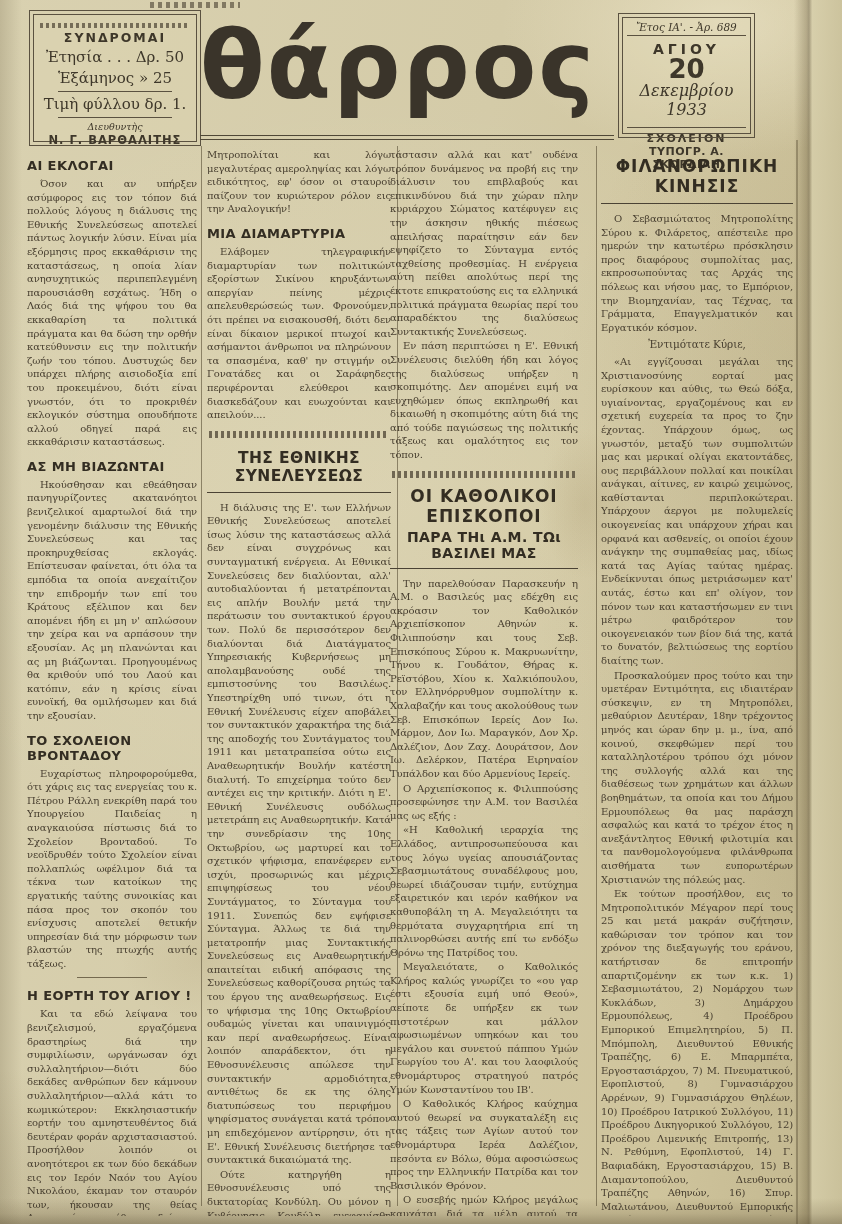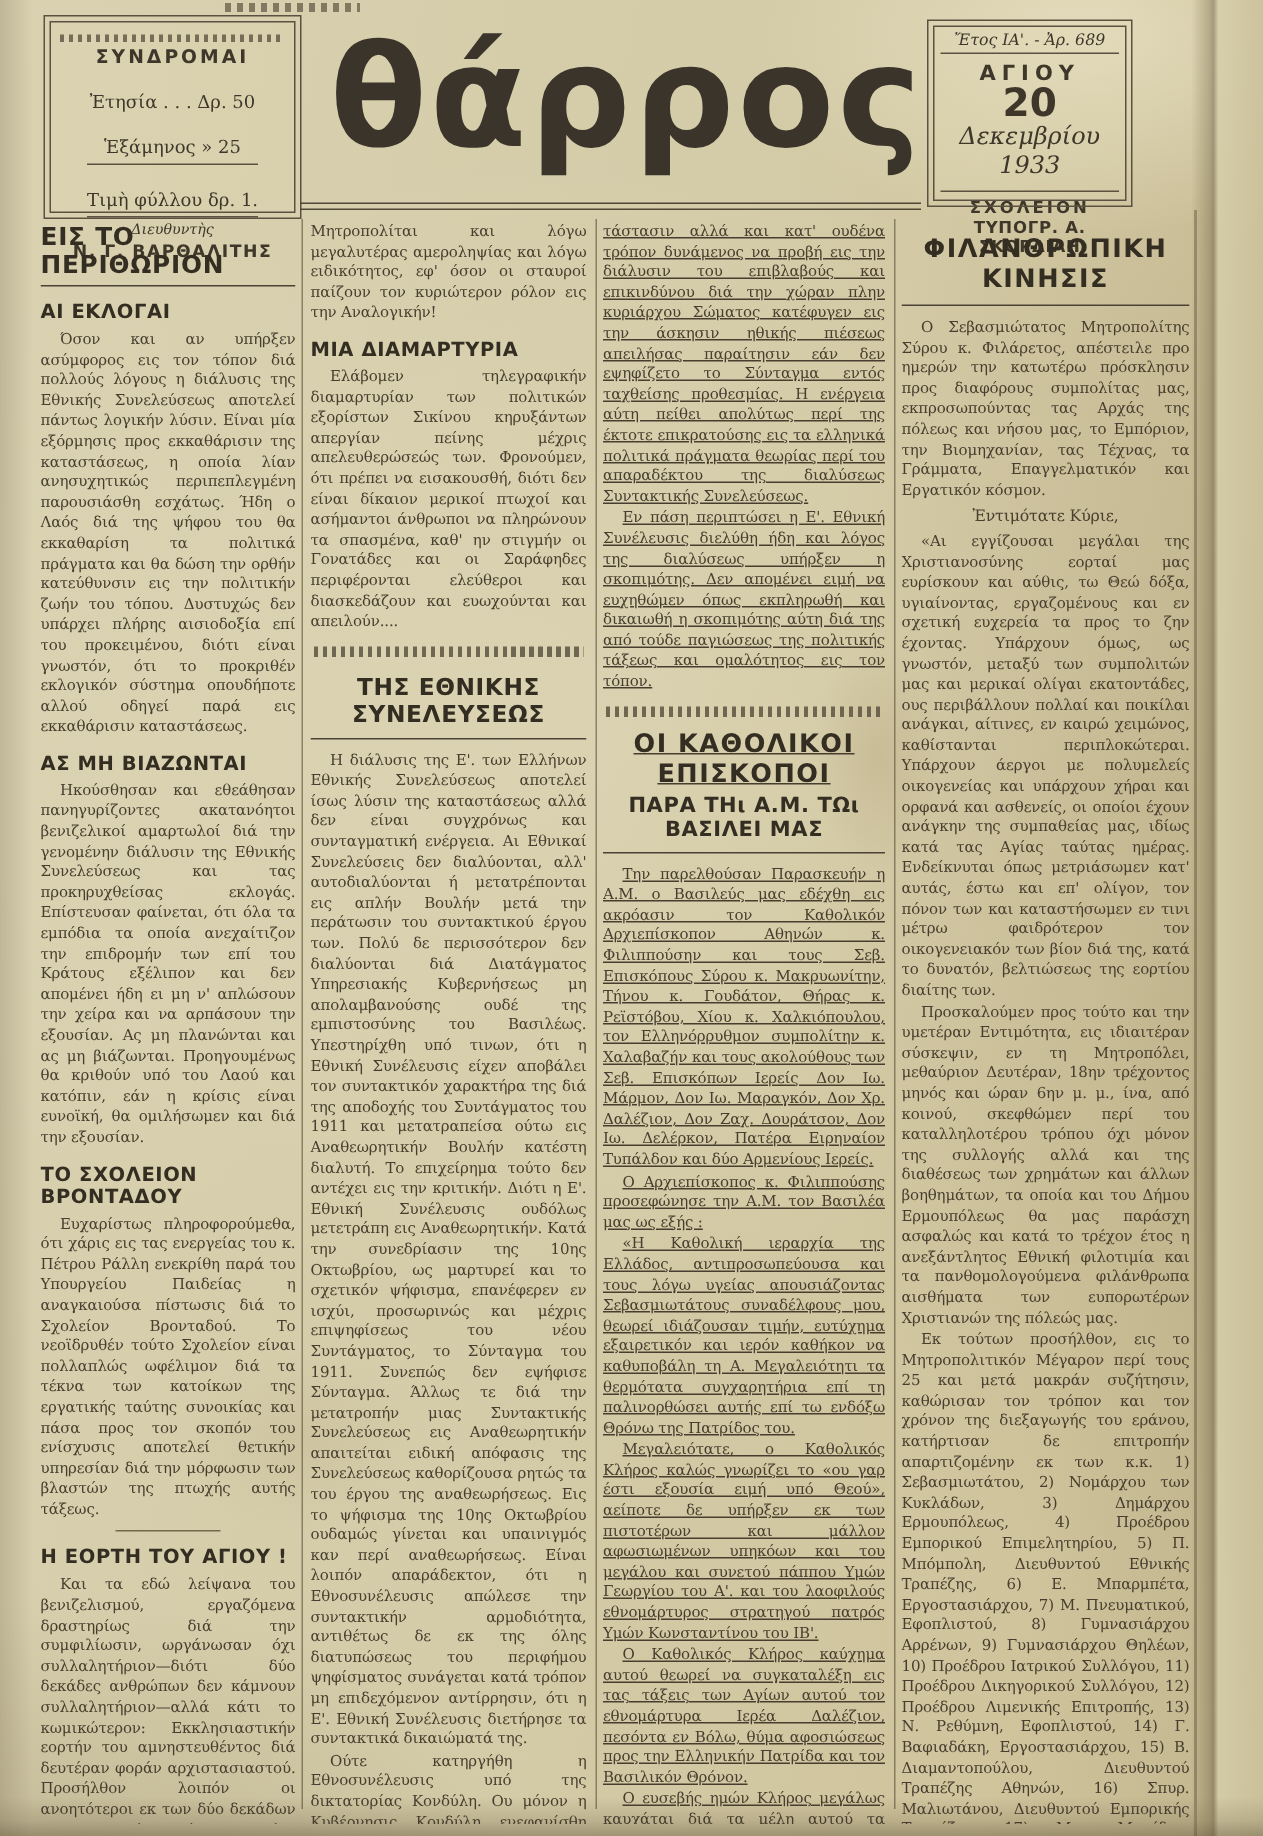--- a/index.html
+++ b/index.html
@@ -22,41 +22,41 @@
   .stain{position:absolute;border-radius:50%;pointer-events:none;}
   .stain.s1{left:540px;top:430px;width:90px;height:150px;background:radial-gradient(rgba(150,130,85,.18),rgba(150,130,85,0) 70%);}
   .stain.s2{left:120px;top:900px;width:160px;height:120px;background:radial-gradient(rgba(150,130,85,.12),rgba(150,130,85,0) 70%);}
   
   .mastbox{position:absolute;border:1px solid #5a5140;outline:1px solid #5a5140;outline-offset:3px;
     background:rgba(222,214,180,.25);text-align:center;color:#3e372a;}
   .box-left{left:33px;top:14px;width:162px;height:120px;padding-top:6px;}
   .box-right{left:622px;top:17px;width:127px;height:112px;padding-top:3px;}
   .ornbar{height:5px;margin:2px 6px;background:repeating-linear-gradient(90deg,#5d5442 0 3px,rgba(0,0,0,0) 3px 6px);opacity:.8;}
   .subs-title{font:700 12.5px "DejaVu Sans",sans-serif;letter-spacing:2px;margin-top:2px;}
-  .subs-line{font-size:12px;margin-top:16px;}
+  .subs-line{font-size:15px;margin-top:3px;}
   .boxrule{width:70%;margin:4px auto 3px;border-top:1px solid #5a5140;}
   .dir-label{font-size:9.5px;font-style:italic;}
   .dir-name{font:700 11.5px "DejaVu Sans",sans-serif;letter-spacing:1px;margin-top:1px;}
   .issue-line{font-style:italic;font-size:10.5px;border-bottom:1px solid #5a5140;padding-bottom:2px;margin:0 4px;}
   .city{font:700 14px "DejaVu Sans",sans-serif;letter-spacing:4px;margin-top:5px;}
   .day{font:700 26px "DejaVu Sans",sans-serif;line-height:24px;}
   .dateline{font-style:italic;font-size:16px;border-bottom:1px solid #5a5140;padding-bottom:8px;margin:0 4px;}
   .offices-label{font:700 11px "DejaVu Sans",sans-serif;letter-spacing:2px;margin-top:4px;}
   .offices-name{font:700 11px "DejaVu Sans",sans-serif;letter-spacing:.5px;}
-  .nameplate{position:absolute;left:208px;top:10px;width:420px;height:118px;text-align:center;
+  .nameplate{position:absolute;left:188px;top:10px;width:420px;height:118px;text-align:center;
     font:700 94px "DejaVu Sans",sans-serif;color:#3a342a;letter-spacing:2px;line-height:112px;}
   .title-rule{position:absolute;left:200px;top:135px;width:414px;height:3px;
     border-top:1px solid #4f4736;border-bottom:1px solid #4f4736;}
   .top-orn{position:absolute;left:150px;top:2px;width:90px;height:6px;
     background:repeating-linear-gradient(90deg,#5d5442 0 4px,rgba(0,0,0,0) 4px 8px);opacity:.7;}
   
   .col{position:absolute;top:148px;height:1068px;overflow:hidden;}
   .col1{left:27px;width:170px;}
   .col2{left:207px;width:184px;}
-  .col3{left:402px;width:188px;text-decoration:underline;}
+  .col3{left:390px;width:188px;}
   .col4{left:601px;width:192px;}
   .vr{position:absolute;top:146px;bottom:18px;width:1px;background:rgba(74,63,40,.55);}
   .vr1{left:201px;} .vr2{left:397px;} .vr3{left:596px;}
   .p{font-size:10px;line-height:13.6px;text-align:justify;text-indent:13px;margin:0 0 1px;letter-spacing:-.1px;}
   .p.cont{text-indent:0;}
   .p.pcenter{text-align:center;text-indent:0;margin:4px 0 3px;font-size:10.5px;}
   .kicker{font:700 16.5px "DejaVu Sans",sans-serif;color:#332d22;letter-spacing:.5px;
     border-bottom:1px solid #4a4234;padding-bottom:4px;margin:0 0 7px;}
   .h2{font:700 13px "DejaVu Sans",sans-serif;color:#332d22;letter-spacing:.4px;margin:10px 0 4px;}
   .h1{text-align:center;margin:8px 0 8px;color:#332d22;}
@@ -104,21 +104,20 @@
     <div class="dateline">Δεκεμβρίου 1933</div>
     <div class="offices-label">ΣΧΟΛΕΙΟΝ</div>
     <div class="offices-name">ΤΥΠΟΓΡ. Α. ΣΚΟΡΔΙΛΗ</div>
   </div>
 
   <div class="vr vr1"></div>
   <div class="vr vr2"></div>
   <div class="vr vr3"></div>
 
   <div class="col col1">
-      <div class="kicker">ΕΙΣ ΤΟ ΠΕΡΙΘΩΡΙΟΝ</div>
       <div class="h2">ΑΙ ΕΚΛΟΓΑΙ</div>
       <div class="p">Όσον και αν υπήρξεν ασύμφορος εις τον τόπον διά πολλούς λόγους η διάλυσις της Εθνικής Συνελεύσεως αποτελεί πάντως λογικήν λύσιν. Είναι μία εξόρμησις προς εκκαθάρισιν της καταστάσεως, η οποία λίαν ανησυχητικώς περιπεπλεγμένη παρουσιάσθη εσχάτως. Ήδη ο Λαός διά της ψήφου του θα εκκαθαρίση τα πολιτικά πράγματα και θα δώση την ορθήν κατεύθυνσιν εις την πολιτικήν ζωήν του τόπου. Δυστυχώς δεν υπάρχει πλήρης αισιοδοξία επί του προκειμένου, διότι είναι γνωστόν, ότι το προκριθέν εκλογικόν σύστημα οπουδήποτε αλλού οδηγεί παρά εις εκκαθάρισιν καταστάσεως.</div>
       <div class="h2">ΑΣ ΜΗ ΒΙΑΖΩΝΤΑΙ</div>
       <div class="p">Ηκούσθησαν και εθεάθησαν πανηγυρίζοντες ακατανόητοι βενιζελικοί αμαρτωλοί διά την γενομένην διάλυσιν της Εθνικής Συνελεύσεως και τας προκηρυχθείσας εκλογάς. Επίστευσαν φαίνεται, ότι όλα τα εμπόδια τα οποία ανεχαίτιζον την επιδρομήν των επί του Κράτους εξέλιπον και δεν απομένει ήδη ει μη ν' απλώσουν την χείρα και να αρπάσουν την εξουσίαν. Ας μη πλανώνται και ας μη βιάζωνται. Προηγουμένως θα κριθούν υπό του Λαού και κατόπιν, εάν η κρίσις είναι ευνοϊκή, θα ομιλήσωμεν και διά την εξουσίαν.</div>
       <div class="h2">ΤΟ ΣΧΟΛΕΙΟΝ ΒΡΟΝΤΑΔΟΥ</div>
       <div class="p">Ευχαρίστως πληροφορούμεθα, ότι χάρις εις τας ενεργείας του κ. Πέτρου Ράλλη ενεκρίθη παρά του Υπουργείου Παιδείας η αναγκαιούσα πίστωσις διά το Σχολείον Βρονταδού. Το νεοϊδρυθέν τούτο Σχολείον είναι πολλαπλώς ωφέλιμον διά τα τέκνα των κατοίκων της εργατικής ταύτης συνοικίας και πάσα προς τον σκοπόν του ενίσχυσις αποτελεί θετικήν υπηρεσίαν διά την μόρφωσιν των βλαστών της πτωχής αυτής τάξεως.</div>
       <div class="rule"></div>
       <div class="h2">Η ΕΟΡΤΗ ΤΟΥ ΑΓΙΟΥ !</div>
       <div class="p">Και τα εδώ λείψανα του βενιζελισμού, εργαζόμενα δραστηρίως διά την συμφιλίωσιν, ωργάνωσαν όχι συλλαλητήριον—διότι δύο δεκάδες ανθρώπων δεν κάμνουν συλλαλητήριον—αλλά κάτι το κωμικώτερον: Εκκλησιαστικήν εορτήν του αμνηστευθέντος διά δευτέραν φοράν αρχιστασιαστού. Προσήλθον λοιπόν οι ανοητότεροι εκ των δύο δεκάδων εις τον Ιερόν Ναόν του Αγίου Νικολάου, έκαμαν τον σταυρόν των, ήκουσαν της θείας Λειτουργίας, ηυχήθησαν διά την ταχείαν επάνοδον του Αγίου Επαναστάτου και απήλθον ευχαριστημένοι. Ουδεμία αμφιβολία, ότι τόσον ο Ύψιστος, όσον και ο Λαός, θα επακούσουν της δεήσεώς των!</div>
     </div>

